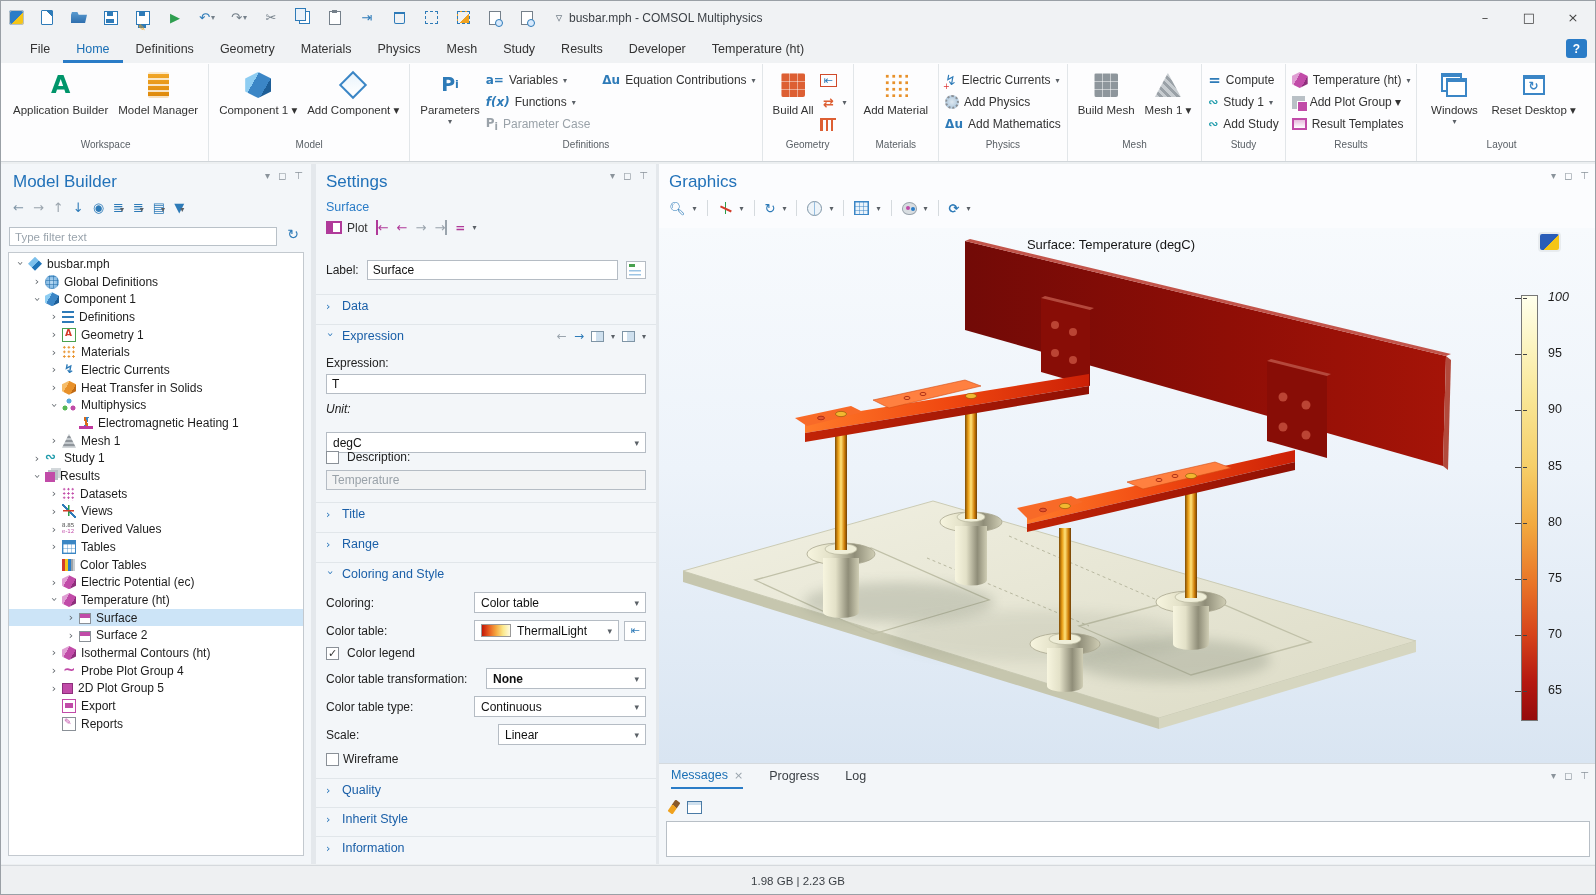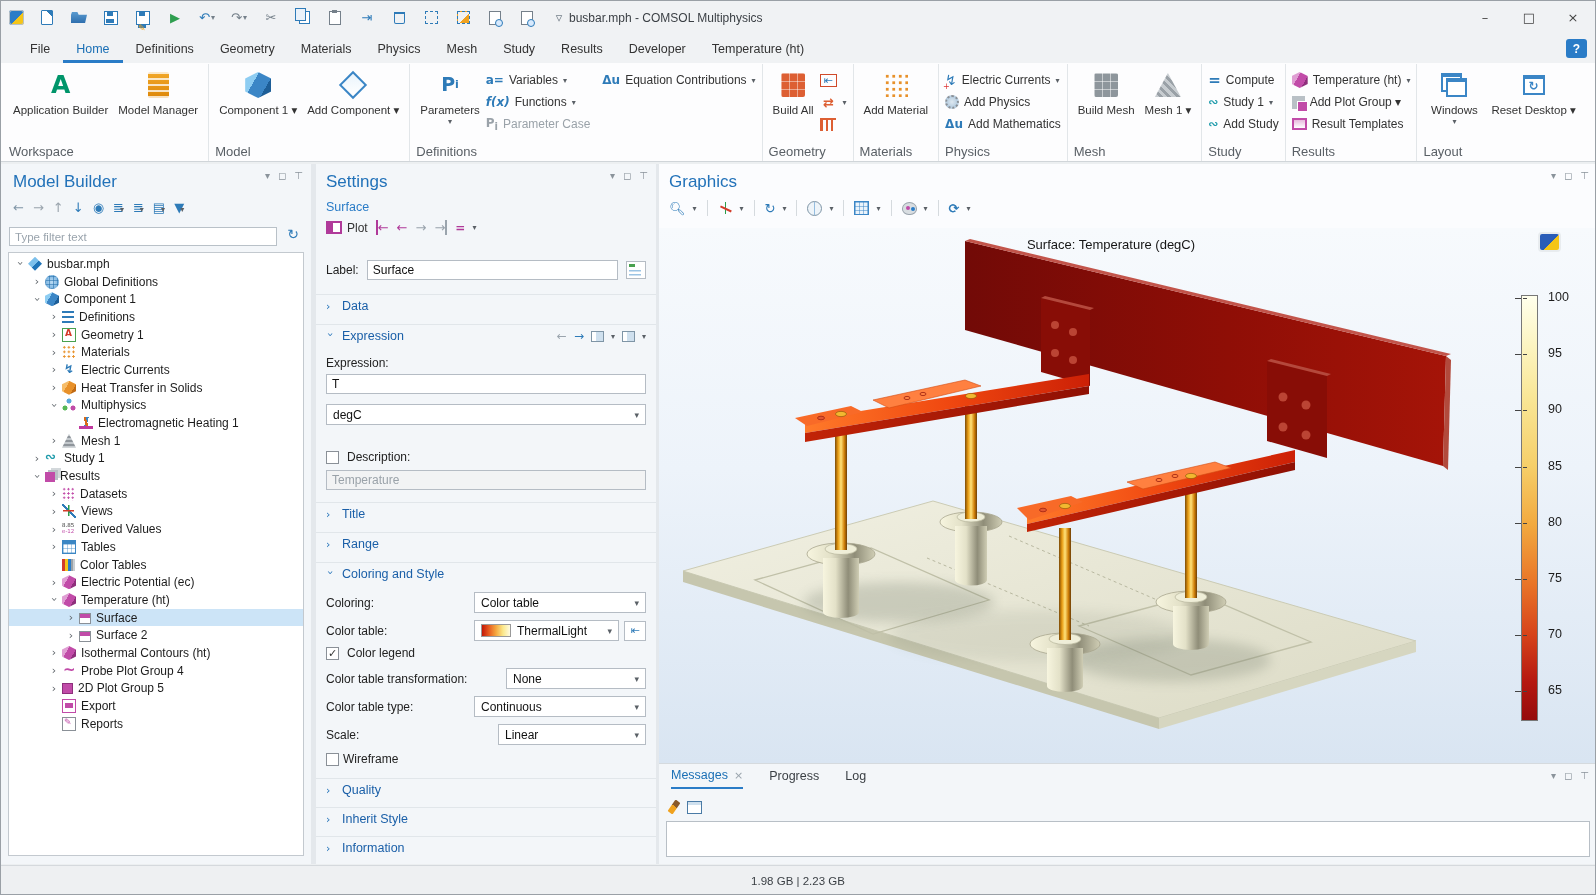--- a/index.html
+++ b/index.html
@@ -51,21 +51,21 @@
   .mtab{padding:0 13px;display:flex;align-items:center;font-size:12.5px;color:#333;cursor:default;}
   .mtab.active{color:#1a6fb5;border-bottom:3px solid #2a7cc7;padding-top:3px;}
   #help-btn{position:absolute;right:8px;top:38px;width:21px;height:19px;background:#2a7cc7;color:#fff;
             border-radius:3px;display:flex;align-items:center;justify-content:center;font-size:12px;font-weight:bold;}
 
   
   #ribbon{position:absolute;left:0;top:62px;width:100%;height:99px;background:#fdfdfe;
           border-bottom:1px solid #d0d5d9;display:flex;align-items:stretch;padding:1px 2px 0 2px;}
   .rgroup{display:flex;flex-direction:column;border-right:1px solid #e2e6e9;padding:2px 6px 0 6px;}
   .rgroup-body{display:flex;flex:1;align-items:flex-start;gap:2px;}
-  .rgroup-label{text-align:left;font-size:13px;color:#5a6066;padding:1px 0 2px;}
+  .rgroup-label{text-align:center;font-size:10px;color:#5a6066;padding:1px 0 11px;}
   .rbig{display:flex;flex-direction:column;align-items:center;justify-content:flex-start;
         padding:4px 4px 0;font-size:11.5px;color:#333;text-align:center;line-height:1.25;min-width:62px;}
   .rbig .ric{height:30px;display:flex;align-items:center;justify-content:center;margin-bottom:3px;}
   .rcol{display:flex;flex-direction:column;justify-content:flex-start;padding-top:3px;}
   .rrow{display:flex;align-items:center;gap:5px;height:22px;font-size:12px;color:#333;white-space:nowrap;}
   .rrow.disabled{color:#9aa2a9;}
   .caret{font-size:8px;color:#5a6066;}
   
   .cube{display:inline-block;clip-path:polygon(50% 0,100% 25%,100% 75%,50% 100%,0 75%,0 25%);}
   .cube.blue{background:linear-gradient(120deg,#8ecdf2 0 35%,#3b86c6 35% 72%,#1d5e97 72%);}
@@ -742,21 +742,21 @@
           <span class="blue glyph">→</span>
           <span class="boxic"></span>
             <span class="caret glyph">▾</span>
           <span class="boxic"></span>
             <span class="caret glyph">▾</span>
         </span>
       </div>
       <div class="srow cap" style="top:192px;padding-left:10px;">Expression:</div>
       <input class="field srow" style="top: 210px; left: 10px; width: 320px;" value="T">
       <div class="srow cap" style="top:238px;padding-left:10px;font-style:italic;">Unit:</div>
-      <div class="dd srow" style="top:240px;left:10px;width:320px;">
+      <div class="dd srow" style="top:268px;left:10px;width:320px;">
         <span>degC</span>
           <span class="dcaret glyph">▾</span>
       </div>
       <div class="srow" style="top:286px;display:flex;align-items:center;gap:8px;padding-left:10px;">
         <span class="chk"></span>
         <span class="cap">Description:</span>
       </div>
       <input class="field srow" style="top: 306px; left: 10px; width: 320px;" disabled="" value="Temperature">
       <div class="srow sec" style="top:338px;">
         <span class="chev glyph">›</span>
@@ -785,21 +785,21 @@
             <span class="dcaret glyph">▾</span>
         </div>
         <span class="iconbtn glyph">⇤</span>
       </div>
       <div class="srow" style="top:482px;display:flex;align-items:center;gap:8px;padding-left:10px;">
         <span class="chk glyph">✓</span>
         <span class="cap">Color legend</span>
       </div>
       <div class="srow" style="top:504px;display:flex;align-items:center;padding:0 10px;">
         <span class="cap">Color table transformation:</span>
-        <div class="dd" style="margin-left:auto;width:140px;">
+        <div class="dd" style="margin-left:auto;width:160px;font-weight:bold;">
           <span>None</span>
             <span class="dcaret glyph">▾</span>
         </div>
       </div>
       <div class="srow" style="top:532px;display:flex;align-items:center;padding:0 10px;">
         <span class="cap">Color table type:</span>
         <div class="dd" style="margin-left:auto;width:172px;">
           <span>Continuous</span>
             <span class="dcaret glyph">▾</span>
         </div>
@@ -964,21 +964,21 @@
           <ellipse cx="384" cy="282" rx="3.5" ry="1.8" fill="#e05530" stroke="#a02210" stroke-width=".8"></ellipse>
           <ellipse cx="406" cy="278" rx="5.5" ry="2.6" fill="#f2b830" stroke="#96600a" stroke-width=".7"></ellipse>
           <ellipse cx="532" cy="248" rx="5.5" ry="2.6" fill="#f2b830" stroke="#96600a" stroke-width=".7"></ellipse>
         </svg>
         <div id="plot-title">Surface: Temperature (degC)</div>
         <div id="cv-icon"></div>
         <div id="colorbar">
             <div id="cbar-ticks">
               <div class="cb-tick" style="top: 2px;"></div>
               <div class="cb-tick inner" style="top: 2px;"></div>
-              <div class="cb-label" style="top: -6px;">100</div>
+              <div class="cb-label" style="top: -6px; font-style: italic;">100</div>
               <div class="cb-tick" style="top: 58.2px;"></div>
               <div class="cb-tick inner" style="top: 58.2px;"></div>
               <div class="cb-label" style="top: 50.2px;">95</div>
               <div class="cb-tick" style="top: 114.4px;"></div>
               <div class="cb-tick inner" style="top: 114.4px;"></div>
               <div class="cb-label" style="top: 106.4px;">90</div>
               <div class="cb-tick" style="top: 170.6px;"></div>
               <div class="cb-tick inner" style="top: 170.6px;"></div>
               <div class="cb-label" style="top: 162.6px;">85</div>
               <div class="cb-tick" style="top: 226.8px;"></div>

